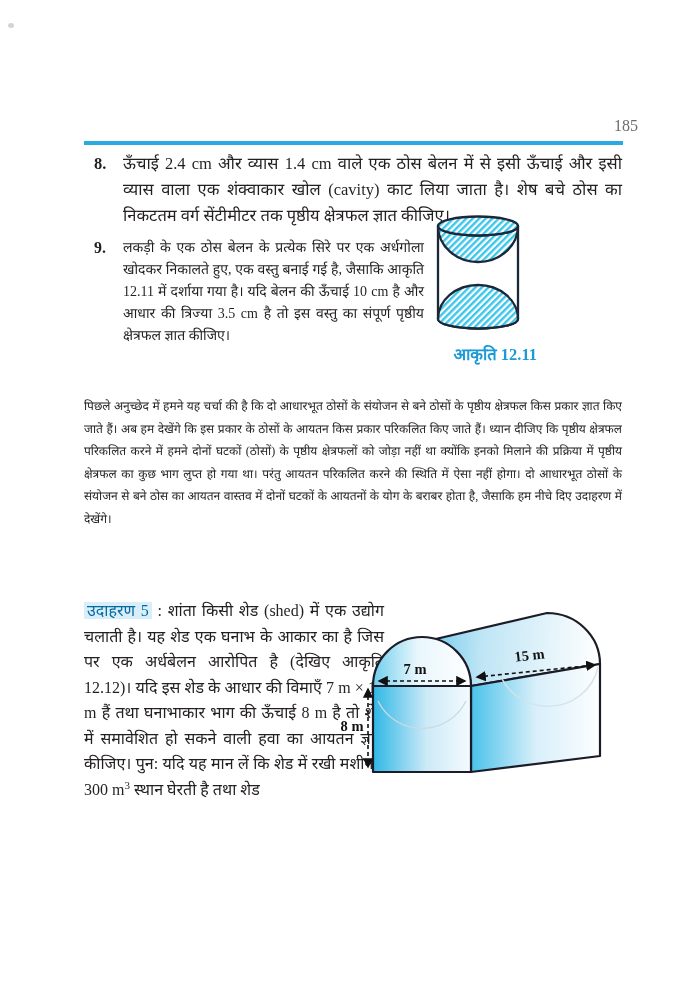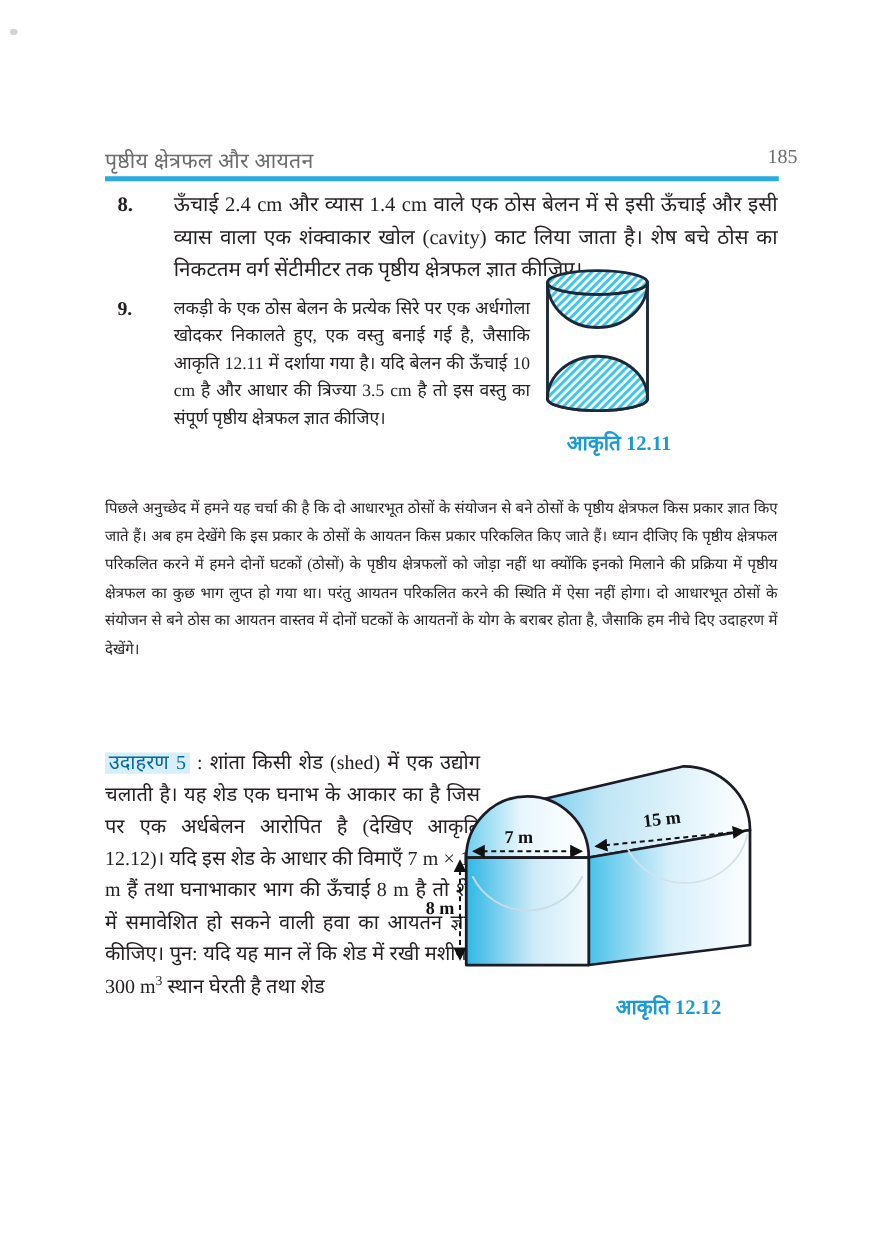--- a/index.html
+++ b/index.html
@@ -28,21 +28,21 @@
   .header-rule{
     position:absolute;left:84px;top:141px;width:539px;height:4px;
     background:#29abe2;
   }
   
   .problem{position:absolute;display:flex;}
   .problem .p-num{
     flex:0 0 auto;width:20px;font-weight:bold;font-size:16.5px;line-height:26px;
   }
   .problem .p-text{
-    flex:1;margin-left:25px;text-align:justify;font-size:16.5px;line-height:26px;
+    flex:1;margin-left:9px;text-align:justify;font-size:16.5px;line-height:26px;
   }
   #problem-8{left:94px;top:151px;width:528px;}
   #problem-9{left:94px;top:237px;width:330px;}
   #problem-9 .p-num{font-size:15.8px;line-height:22px;}
   #problem-9 .p-text{font-size:14px;line-height:22px;}
   
   .fig-svg{position:absolute;}
   #fig-12-11-svg{left:426px;top:210px;}
   #fig-12-12-svg{left:336px;top:602px;}
   .fig-caption{
@@ -84,21 +84,20 @@
     font-weight:bold;font-size:14.5px;fill:#111111;
   }
 </style>
 </head>
 <body>
 
 <div class="page">
 
   <div class="artifact-dot"></div>
 
-  <div class="header-title">पृष्ठीय क्षेत्रफल और आयतन</div>
   <div class="header-page">185</div>
   <div class="header-rule"></div>
 
   <div class="problem" id="problem-8">
     <div class="p-num">8.</div>
     <div class="p-text">ऊँचाई 2.4 cm और व्यास 1.4 cm वाले एक ठोस बेलन में से इसी ऊँचाई और इसी व्यास वाला एक शंक्वाकार खोल (cavity) काट लिया जाता है। शेष बचे ठोस का निकटतम वर्ग सेंटीमीटर तक पृष्ठीय क्षेत्रफल ज्ञात कीजिए।</div>
   </div>
 
   <div class="problem" id="problem-9">
     <div class="p-num">9.</div>
@@ -166,16 +165,15 @@
     <g stroke="#111111" stroke-width="1.6" stroke-dasharray="4 3">
       <line x1="379" y1="681" x2="465" y2="681" marker-start="url(#arr)" marker-end="url(#arr)"></line>
       <line x1="477" y1="677" x2="595" y2="665" marker-start="url(#arr)" marker-end="url(#arr)"></line>
       <line x1="368" y1="689" x2="368" y2="767" marker-start="url(#arr)" marker-end="url(#arr)"></line>
     </g>
 
     <text class="svg-dim-label" x="415" y="674" text-anchor="middle">7 m</text>
     <text class="svg-dim-label" transform="translate(530,660) rotate(-6.5)" text-anchor="middle">15 m</text>
     <text class="svg-dim-label" x="352" y="731" text-anchor="middle">8 m</text>
   </svg>
-  <div class="fig-caption" id="fig-12-12-caption">आकृति 12.12</div>
 
 
 </div>
 
 </body></html>

